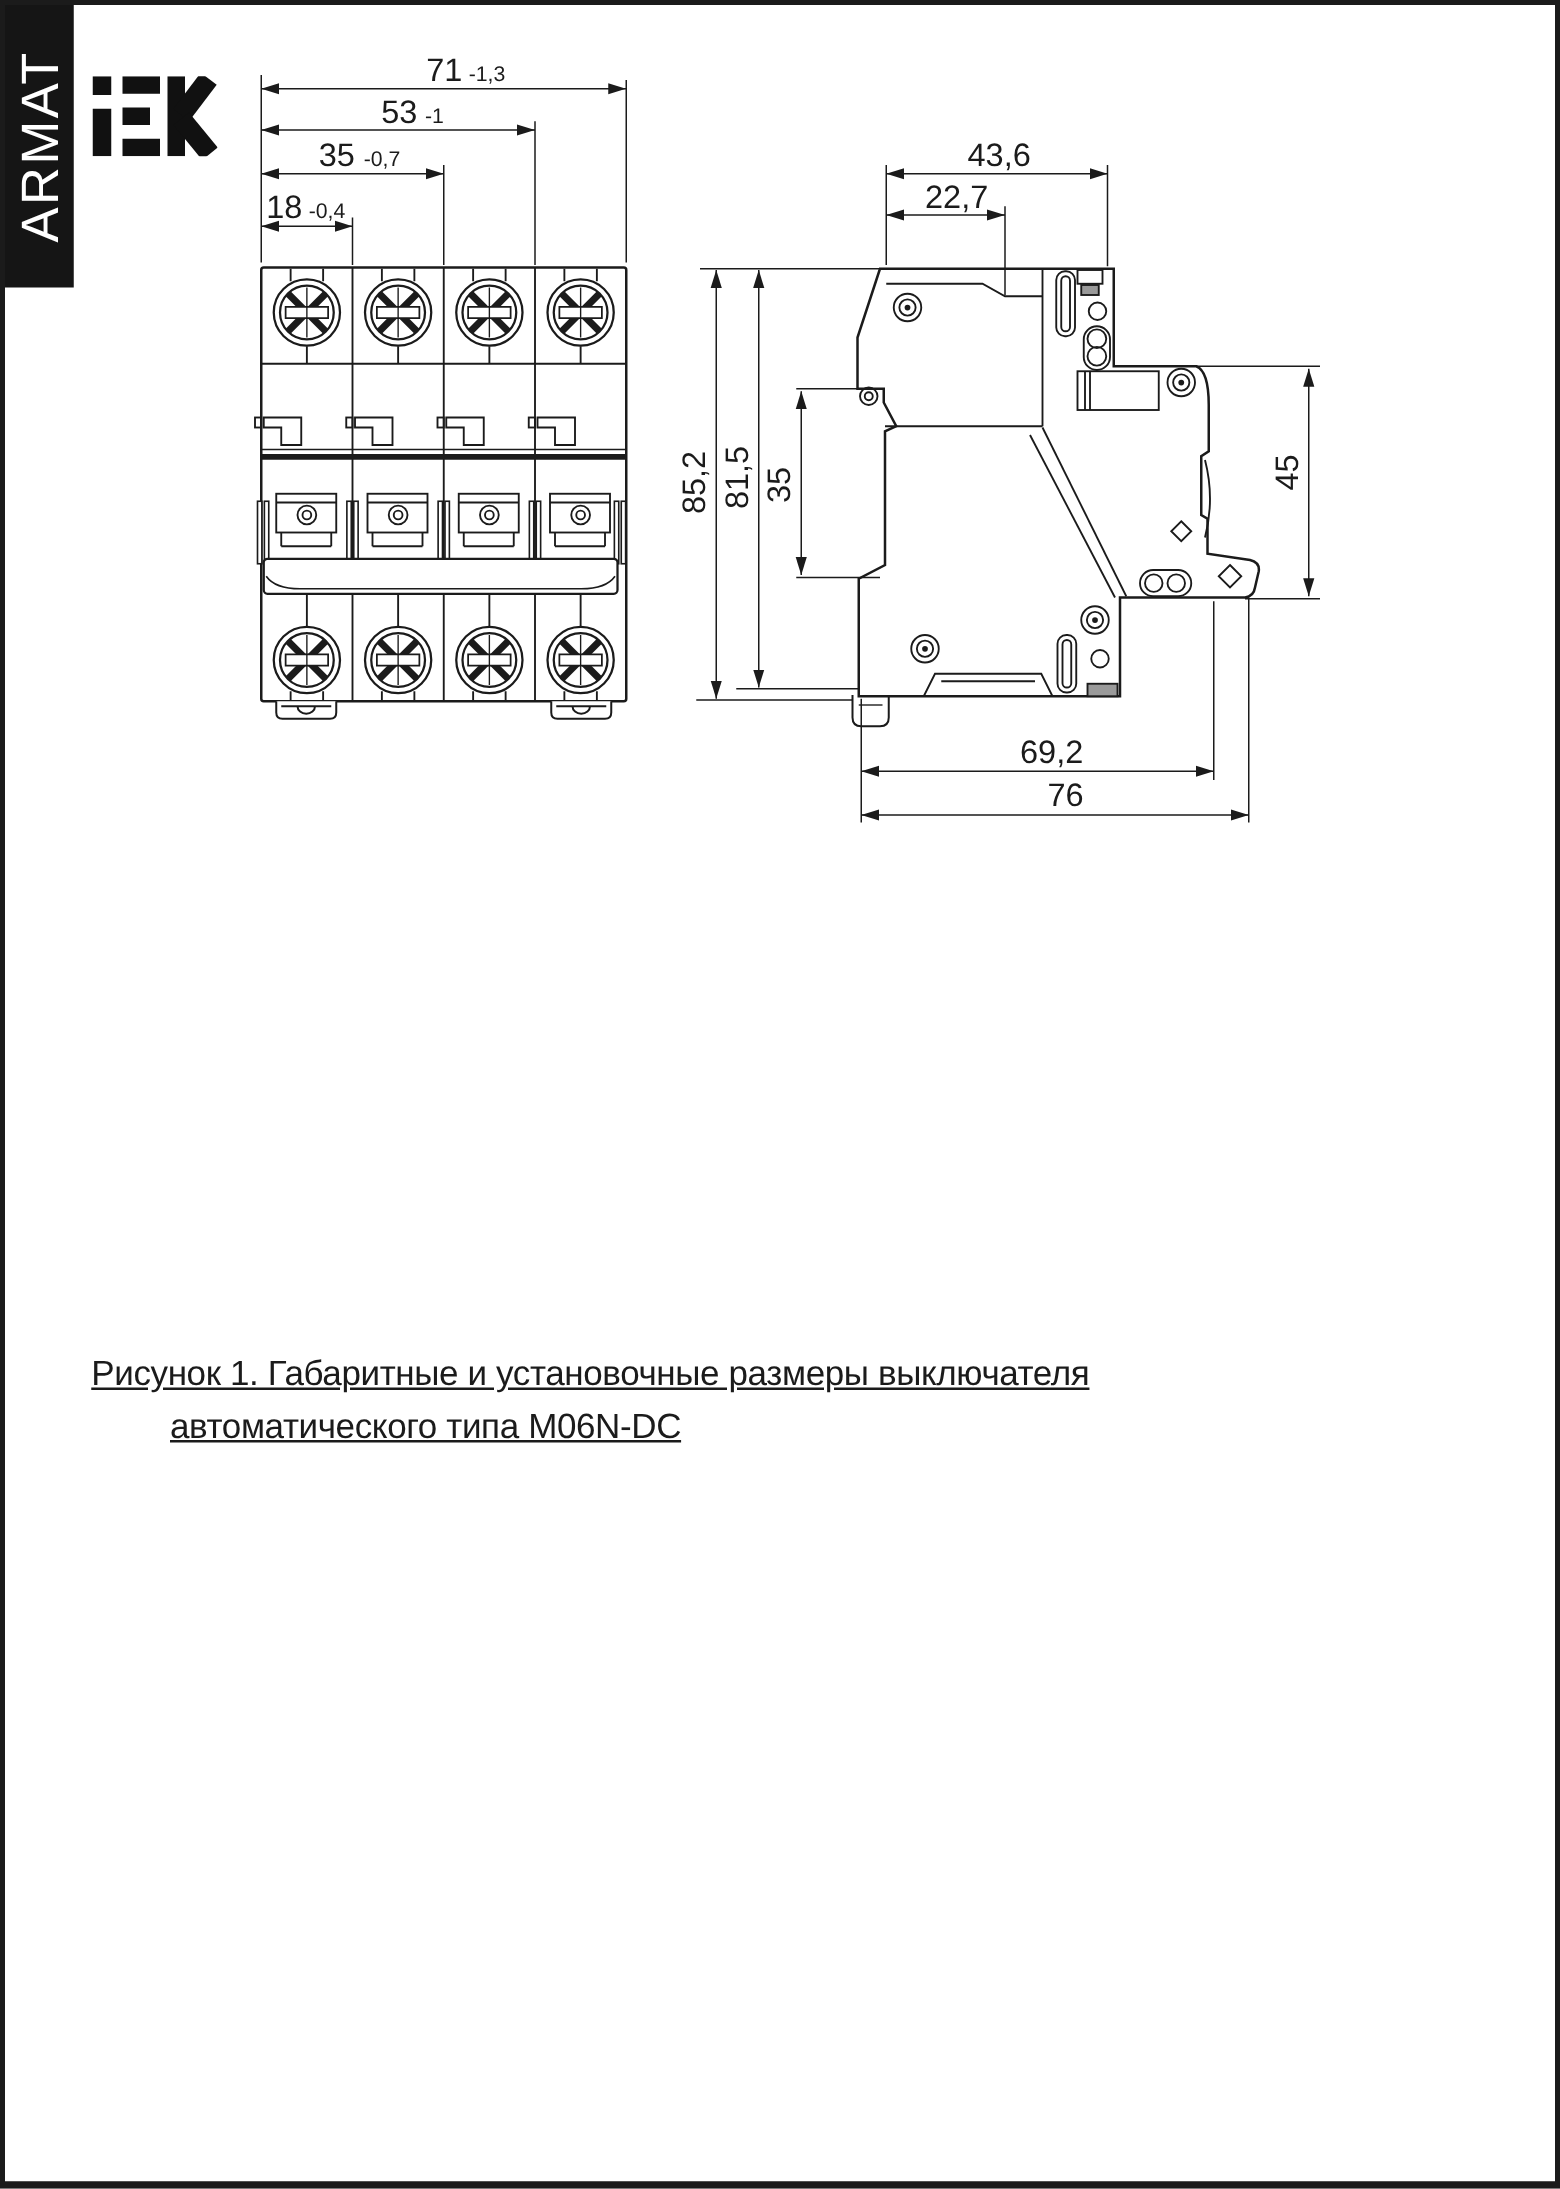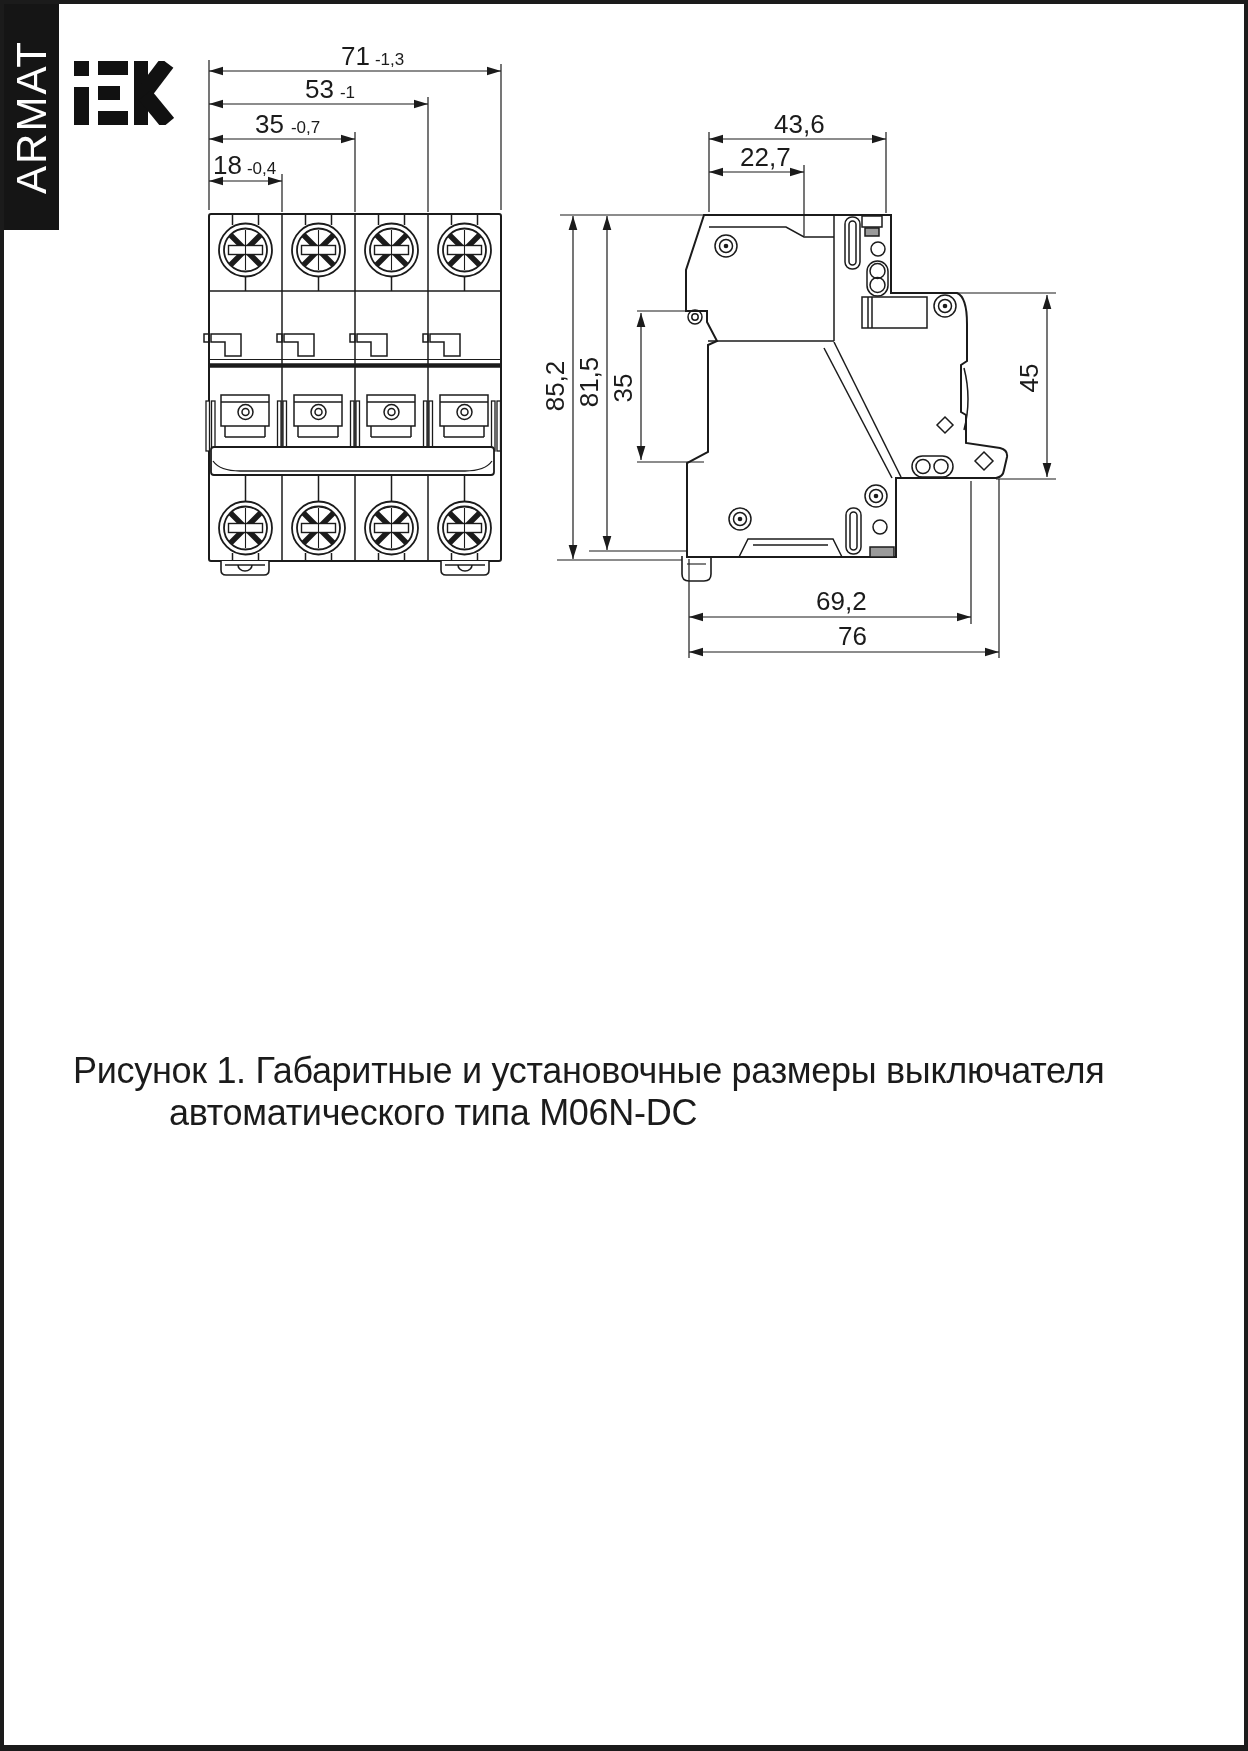--- a/index.html
+++ b/index.html
@@ -26,22 +26,22 @@
     width:214px;height:48px;
     transform:rotate(-90deg);
     text-align:center;
     line-height:48px;
     font-size:42px;
     letter-spacing:2px;
     color:#ffffff;
   }
   .logo{position:absolute;left:70px;top:57px;}
   .drawing{position:absolute;left:0;top:0;}
-  .caption{position:absolute;left:69px;top:1046px;font-size:36px;line-height:42px;letter-spacing:-0.3px;}
-  .caption .cap2{margin-left:96px;}
+  .caption{position:absolute;left:69px;top:1074px;font-size:28px;line-height:42px;letter-spacing:-0.3px;text-decoration:underline;}
+  .caption .cap2{margin-left:63px;}
   svg text{font-family:"Liberation Sans", sans-serif;fill:#1b1b1b;}
   .dimtxt{font-size:26px;}
   .toltxt{font-size:17px;}
 </style>
 </head>
 <body>
 
 <div class="page">
 
   <div class="sidebar"></div>

